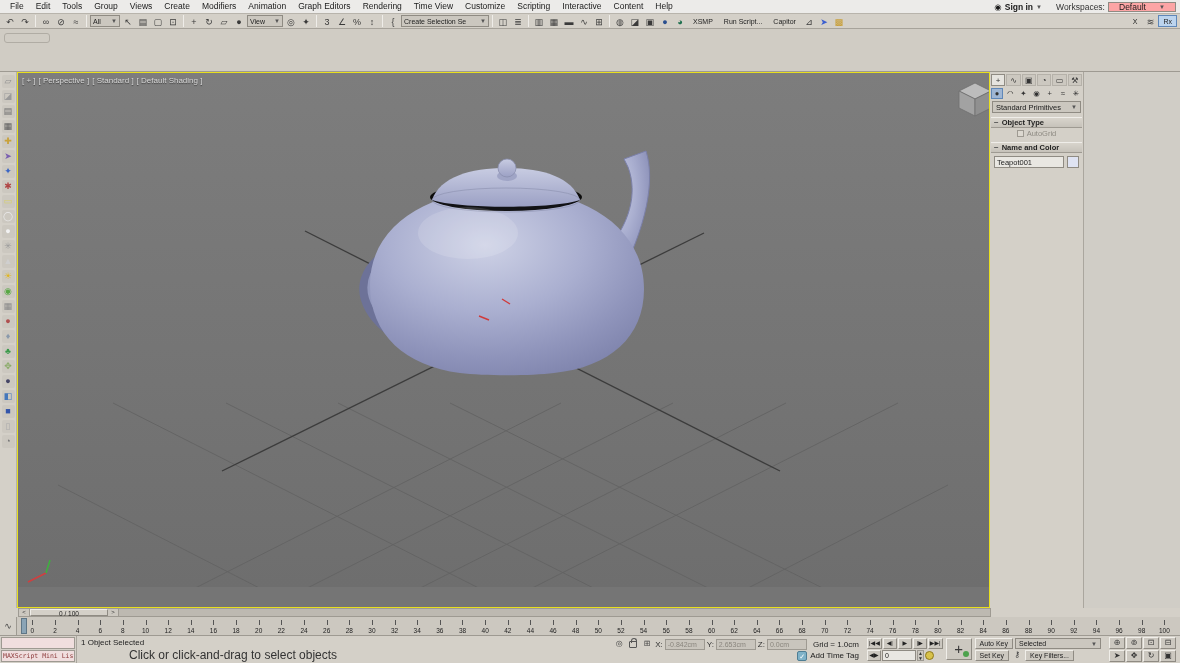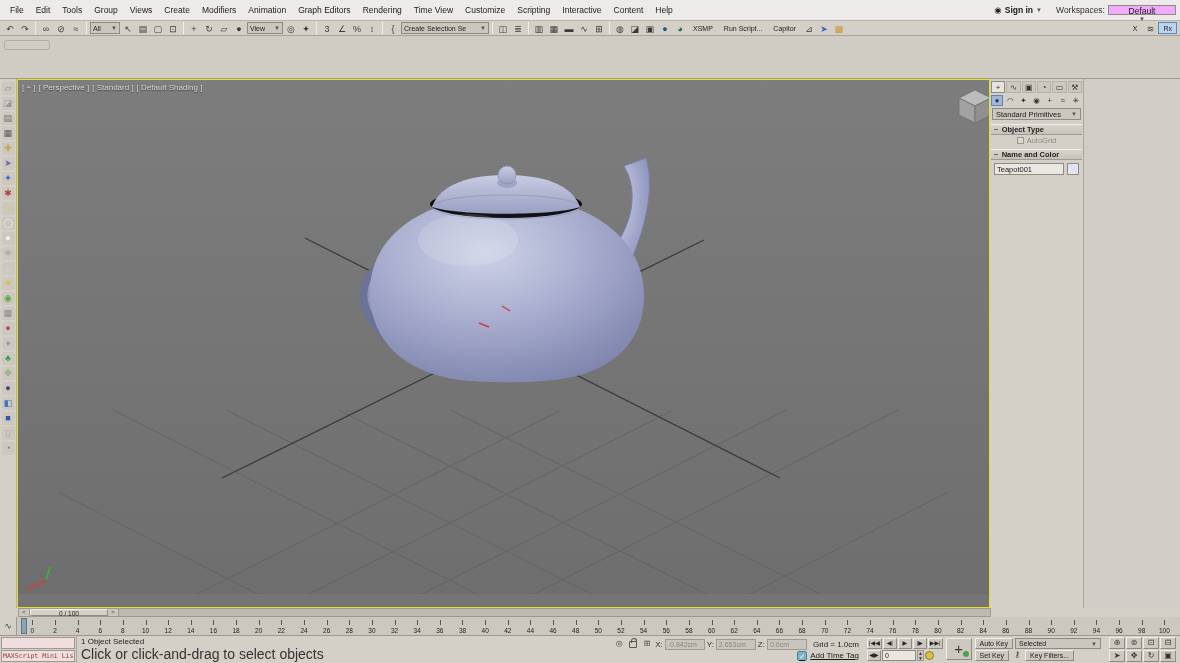--- a/index.html
+++ b/index.html
@@ -9,27 +9,27 @@
 
   
   .titlebar { height:12px; background:linear-gradient(#3f7ac9,#2a5ea6); display:flex; align-items:center; padding:0 3px; color:#fff; font-size:9px; }
   .app-icon { width:9px; height:9px; background:linear-gradient(135deg,#27a5dd,#0e67ad); border:1px solid #0a4f86; color:#fff; font-size:7px; line-height:7px; text-align:center; margin-right:4px; font-weight:bold; }
   .title-text { flex:0 0 auto; white-space:nowrap; text-shadow:0 1px 1px rgba(0,0,0,.4); }
   .titlebar .spacer { flex:1; }
   .win-btn { width:15px; height:10px; font-size:7px; line-height:9px; text-align:center; color:#fff; margin-left:1px; background:rgba(255,255,255,.12); border:1px solid rgba(255,255,255,.25); }
   .win-btn.close { background:#b8463c; }
 
   
-  .menubar { height:21px; background:#ecebe9; border-bottom:1px solid #b8b4ac; display:flex; align-items:center; font-size:8.5px; padding:0 4px; }
+  .menubar { height:14px; background:#ecebe9; border-bottom:1px solid #b8b4ac; display:flex; align-items:center; font-size:8.5px; padding:0 4px; }
   .menu-item { padding:0 6px; line-height:11px; white-space:nowrap; cursor:default; }
   .menubar .spacer { flex:1; }
   .signin { display:flex; align-items:center; gap:3px; padding:0 6px; }
   .mini-caret { font-size:6px; color:#555; }
   .ws-label { color:#333; margin-left:8px; }
-  .ws-dd { background:#f0abfc; border:1px solid #8f8b83; padding:0 4px; margin-left:3px; min-width:68px; display:flex; justify-content:space-between; align-items:center; height:10px;flex-direction:column; }
+  .ws-dd { background:#fca5a5; border:1px solid #8f8b83; padding:0 10px; margin-left:3px; min-width:68px; display:flex; justify-content:space-between; align-items:center; height:10px; }
 
   
   .toolbar { height:15px; background:#d4d0c8; border-bottom:1px solid #a7a39b; display:flex; align-items:center; padding:0 3px; gap:1px; }
   .tb-icon { width:14px; height:13px; font-size:9px; line-height:12px; text-align:center; color:#3a3a3a; border:1px solid transparent; }
   .tb-sep { width:1px; height:12px; background:#a09c94; border-right:1px solid #efede9; margin:0 2px; }
   .tb-dd { height:12px; background:#cbc7bf; border:1px solid #8f8b83; display:flex; align-items:center; justify-content:space-between; font-size:7px; padding:0 2px; color:#222; }
   .tb-txt { height:12px; font-size:7px; line-height:11px; padding:0 4px; color:#222; border:1px solid transparent; white-space:nowrap; }
   .tb-txt.active { background:#bcd4ee; border:1px solid #5f87b8; }
   .tb-gap { flex:1; }
 
@@ -84,25 +84,25 @@
   .tick-cell { flex:1; text-align:center; font-size:6.5px; color:#222; position:relative; padding-top:8px; }
   .tick-cell::before { content:""; position:absolute; top:1px; left:50%; width:1px; height:5px; background:#555; }
 
   
   .statusbar { height:27px; background:#d4d0c8; display:flex; align-items:stretch; font-size:8px; }
   .listener { width:76px; display:flex; flex-direction:column; gap:1px; padding:1px; }
   .listener .pane { flex:1; background:#f0dede; border:1px solid #9e9a92; }
   .listener .pane.txt { font-family:"DejaVu Sans Mono", monospace; font-size:6.5px; color:#8c3a3a; line-height:10px; padding:0 1px; white-space:nowrap; overflow:hidden; }
   .prompts { width:270px; border-left:1px solid #aaa69e; padding:1px 4px; display:flex; flex-direction:column; justify-content:space-around; }
   .prompt1 { font-size:8px; color:#222; }
-  .prompt2 { font-size:14px; color:#333; }
+  .prompt2 { font-size:12px; color:#333;margin-left:48px; }
   .sb-flex { flex:1; }
   .coords { display:flex; flex-direction:column; justify-content:center; gap:1px; }
   .coords .row1 { display:flex; align-items:center; gap:2px; }
-  .coords .row2 { display:flex; align-items:center; justify-content:flex-end; gap:3px;text-decoration:underline; }
+  .coords .row2 { display:flex; align-items:center; justify-content:flex-end; gap:3px; }
   .mini-icon { width:12px; height:11px; font-size:8px; line-height:10px; text-align:center; color:#444; }
   .lock-icon { width:8px; height:7px; border:1px solid #555; border-radius:1px; position:relative; margin:0 2px; }
   .lock-icon::before { content:""; position:absolute; left:1px; top:-4px; width:4px; height:4px; border:1px solid #555; border-bottom:none; border-radius:3px 3px 0 0; }
   .axis-lbl { color:#333; }
   .axis-field { width:40px; height:11px; background:#c9c5bd; border:1px solid #9e9a92; font-size:7px; line-height:10px; color:#8a867e; padding:0 2px; overflow:hidden; }
   .grid-lbl { margin-left:4px; color:#222; white-space:nowrap; }
   .ttag-icon { width:10px; height:10px; border-radius:2px; background:#7fb2c8; border:1px solid #4f7e94; color:#fff; font-size:7px; line-height:9px; text-align:center; }
   .playback { display:flex; flex-direction:column; justify-content:center; gap:1px; margin-left:8px; }
   .pb-row { display:flex; gap:1px; align-items:center; }
   .pb-btn { min-width:14px; height:11px; background:#ccc8c0; border:1px solid; border-color:#f0eee9 #8f8b83 #8f8b83 #f0eee9; font-size:6px; line-height:9px; text-align:center; color:#222; padding:0 1px; }

